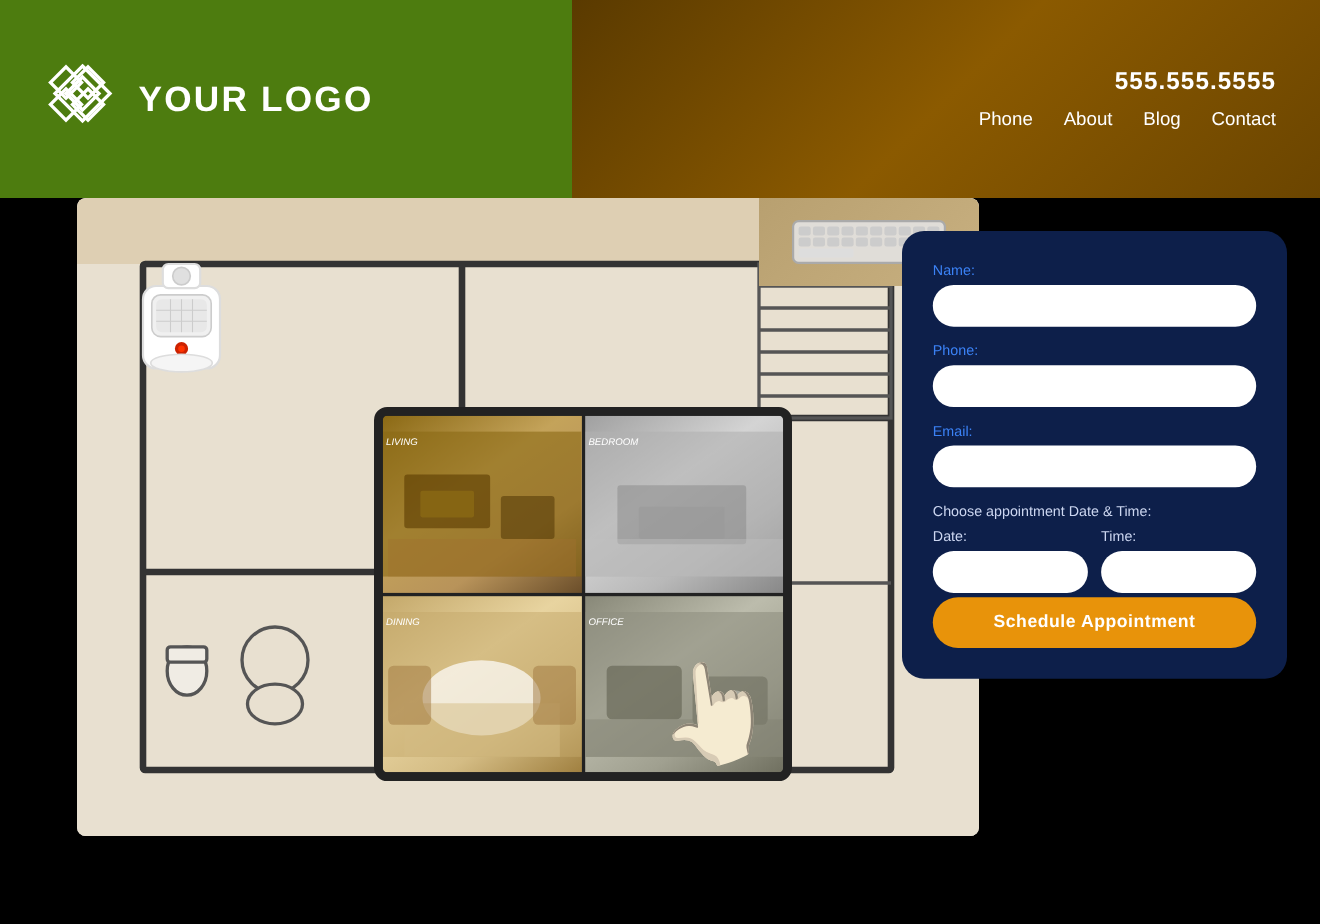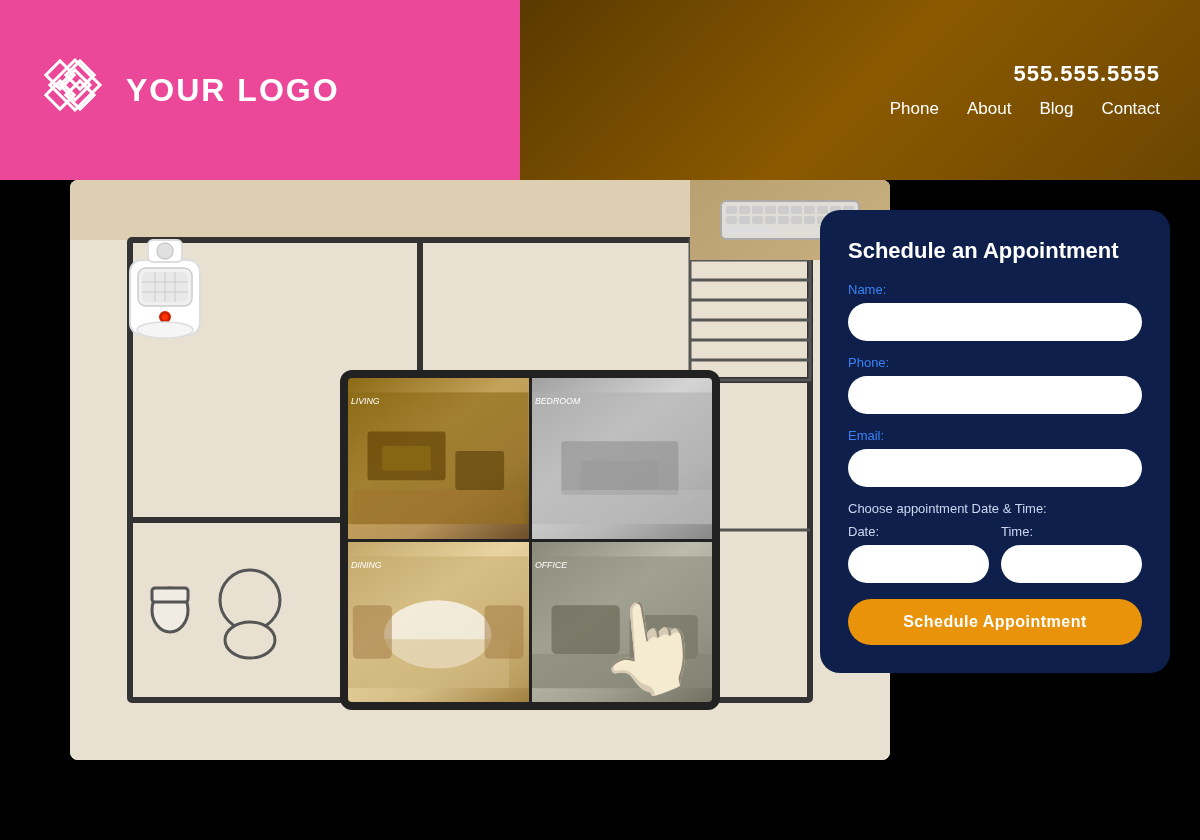--- a/index.html
+++ b/index.html
@@ -16,21 +16,21 @@
     
     .header {
       display: flex;
       align-items: stretch;
       height: 180px;
       position: relative;
       z-index: 10;
     }
 
     .header-logo {
-      background: #ec4899;
+      background: #4d7c0f;
       display: flex;
       align-items: center;
       padding: 0 40px;
       width: 520px;
       flex-shrink: 0;
     }
 
     .logo-icon {
       width: 70px;
       height: 70px;
@@ -207,21 +207,21 @@
     .schedule-btn {
       width: 100%;
       background: #e8930a;
       color: #fff;
       border: none;
       border-radius: 25px;
       padding: 14px;
       font-size: 16px;
       font-weight: 700;
       cursor: pointer;
-      margin-top: 16px;
+      margin-top: 4px;
       letter-spacing: 0.5px;
     }
 
     
     .fp-wall {
       stroke: #333;
       stroke-width: 6;
       fill: none;
     }
     .fp-thin {
@@ -437,21 +437,20 @@
         <div style="background:#ccc;border-radius:2px;"></div>
         <div style="background:#ccc;border-radius:2px;"></div>
         <div style="background:#ccc;border-radius:2px;"></div>
         <div style="background:#ddd;border-radius:2px;grid-column:span 4;"></div>
       </div>
     </div>
 
   </div>
 
   <div class="form-card">
-    <div class="form-title">Schedule an Appointment</div>
 
     <label class="form-label">Name:</label>
     <input class="form-input" type="text" placeholder="" style="">
 
     <label class="form-label">Phone:</label>
     <input class="form-input" type="tel" placeholder="" style="">
 
     <label class="form-label">Email:</label>
     <input class="form-input" type="email" placeholder="" style="">
 

